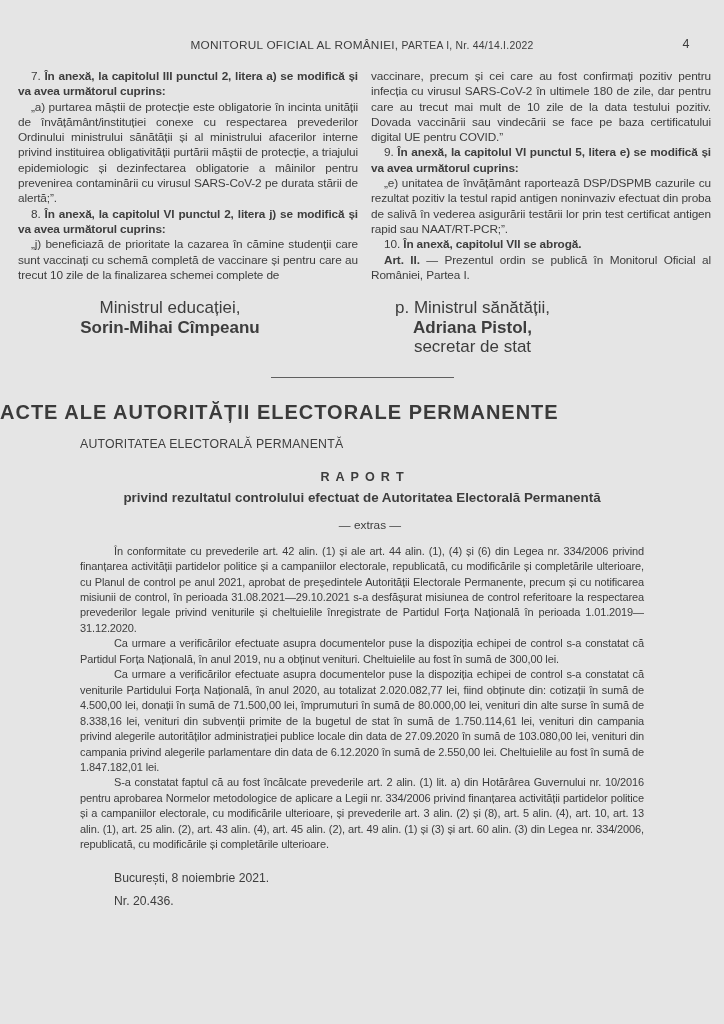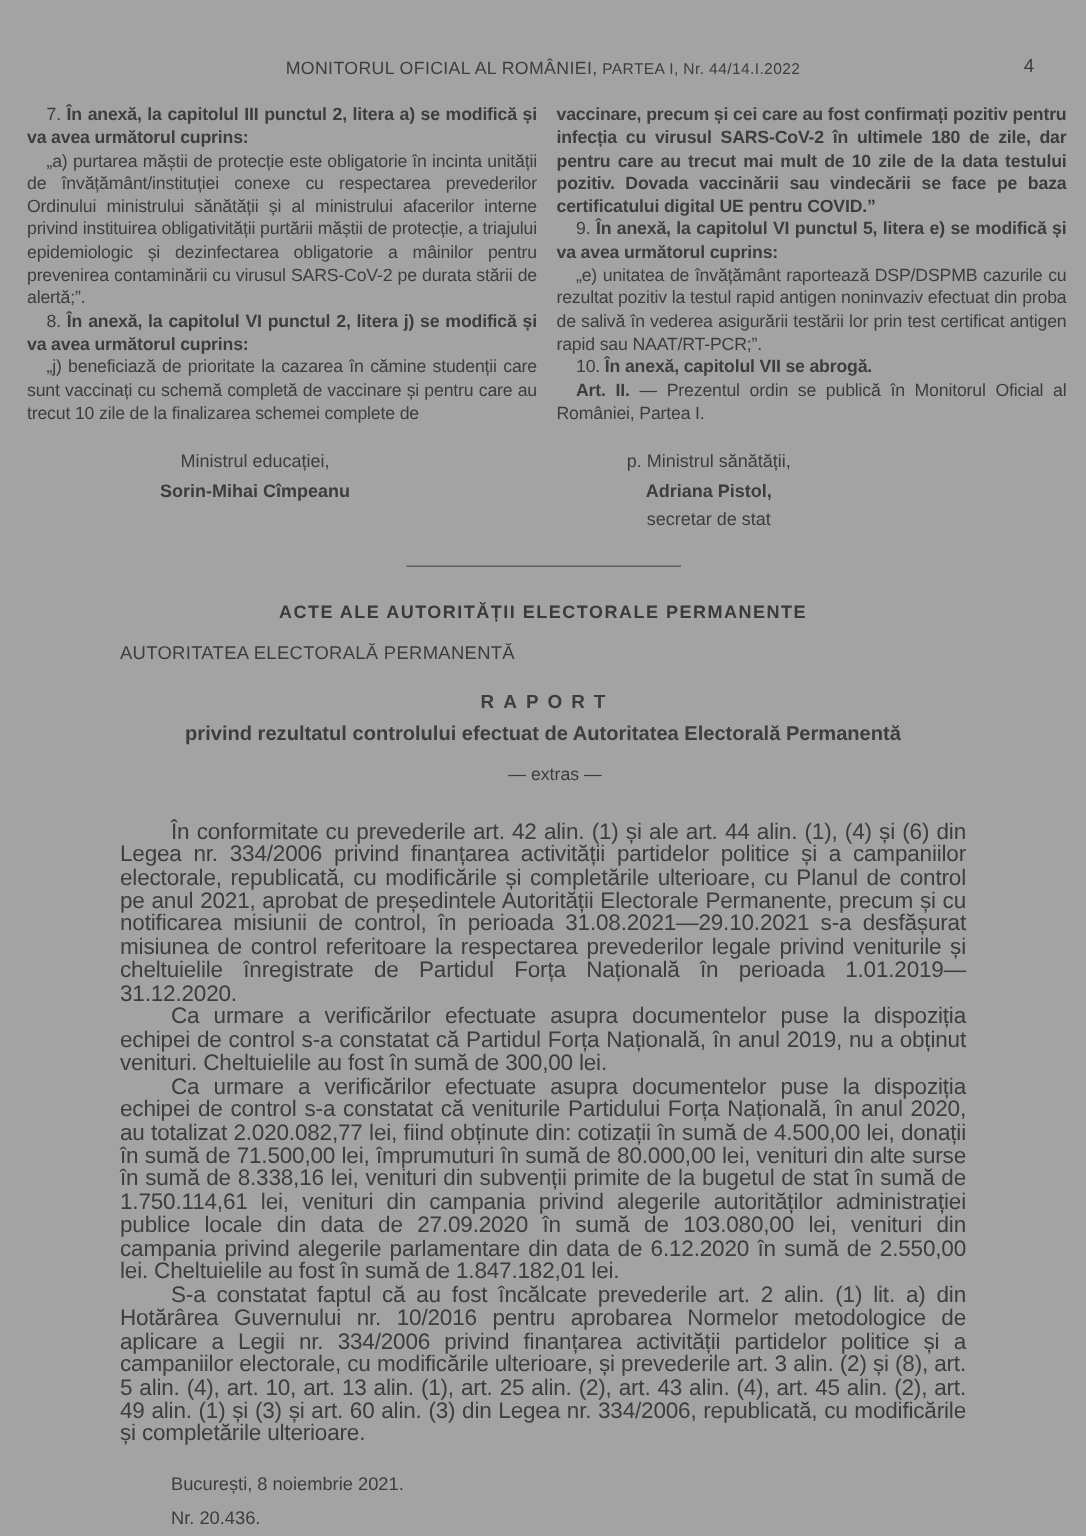--- a/index.html
+++ b/index.html
@@ -1,19 +1,19 @@
 <!DOCTYPE html>
 <html lang="ro"><head>
 <meta charset="utf-8">
 <style>
   html,body{margin:0;padding:0;background:#ffffff;}
   .page{
     position:relative;
     width:724px;height:1024px;
-    background:#a3a3a3;
+    background:#e5e5e5;
     color:#3d3d3d;
     font-family:"Liberation Sans", sans-serif;
     overflow:hidden;
   }
   
   .hdr{
     position:relative;
     padding-top:38px;
     text-align:center;
     font-size:11.8px;
@@ -32,36 +32,35 @@
     display:flex;
     gap:13px;
     padding:17px 13px 0 18px;
     font-size:11.8px;
     line-height:15.3px;
     letter-spacing:-0.12px;
     text-align:justify;
   }
   .col{flex:1;min-width:0;}
   .para{margin:0;text-indent:13px;}
-  .para.cont{text-indent:0;font-weight:bold;}
+  .para.cont{text-indent:0;}
   .para b{font-weight:bold;}
   
-  .sigs{position:relative;height:62px;margin-top:15px;font-size:12px;line-height:19.5px;}
+  .sigs{position:relative;height:62px;margin-top:15px;font-size:17px;line-height:19.5px;}
   .sig{position:absolute;top:0;text-align:center;}
   .sig-left{left:20px;width:300px;}
   .sig-right{left:325px;width:295px;}
   .sig .name{font-weight:bold;}
   
   .divider{width:183px;height:1px;background:#5f5f5f;margin:17px auto 0 auto;}
   
   .kicker{
     margin-top:23px;
-    text-align:center;
     font-weight:bold;
-    font-size:12px;
+    font-size:20px;
     letter-spacing:1px;
     color:#3a3a3a;
   }
   .authority{
     margin-top:13px;
     padding-left:80px;
     font-size:12.3px;
     letter-spacing:.2px;
   }
   .rtitle{
@@ -79,23 +78,23 @@
     font-size:13.4px;
     line-height:18.5px;
   }
   .extras{
     margin-top:10px;
     text-align:center;
     font-size:11.8px;
     padding-left:16px;
   }
   .ebody{
-    margin-top:24px;
+    margin-top:12px;
     padding:0 80px;
-    font-size:15px;
+    font-size:11px;
     line-height:15.45px;
     letter-spacing:-0.12px;
     text-align:justify;
   }
   .ebody p{margin:0;text-indent:34px;}
   .ebody .label{font-weight:bold;}
   .efoot{
     margin-top:14px;
     padding-left:114px;
     font-size:12.2px;

